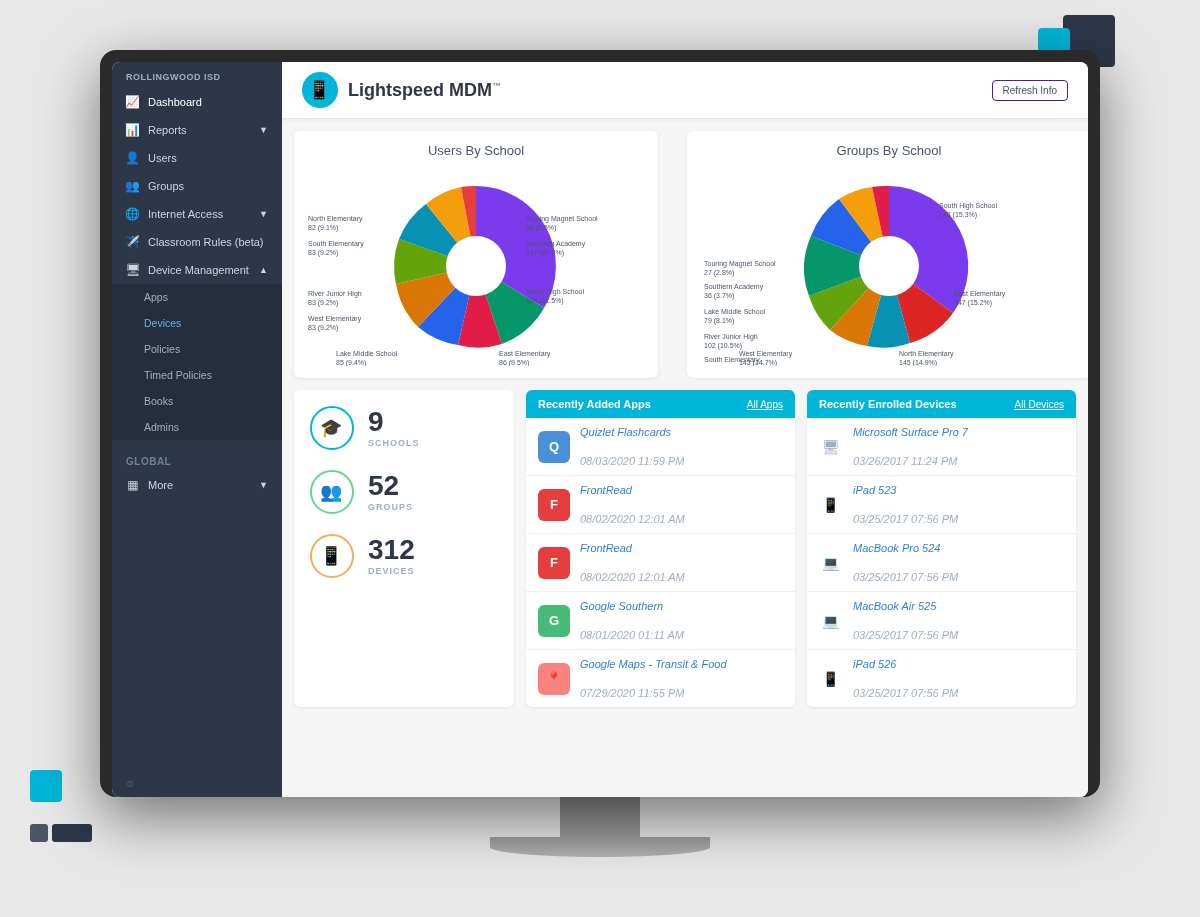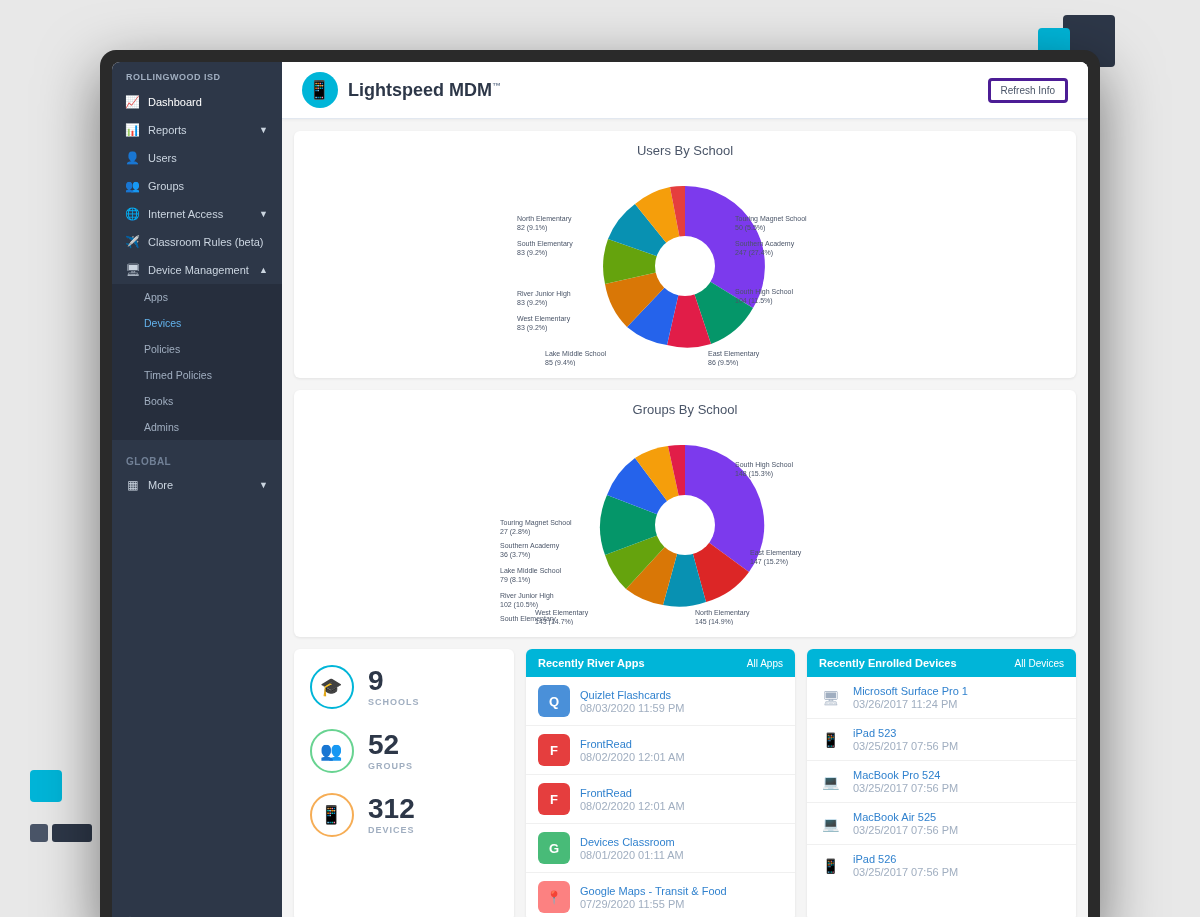--- a/index.html
+++ b/index.html
@@ -165,41 +165,40 @@
       border-radius: 50%;
       display: flex;
       align-items: center;
       justify-content: center;
       color: white;
       font-size: 18px;
     }
 
     .refresh-btn {
       background: #fff;
-      border: 3px solid #4c1d95;
+      border: 1px solid #4c1d95;
       border-radius: 4px;
       padding: 4px 10px;
       font-size: 10px;
       color: #4a5568;
       cursor: pointer;
     }
 
     
     .dashboard {
       padding: 12px;
       display: flex;
       flex-direction: column;
       gap: 12px;
     }
 
     
     .charts-row {
       display: flex;
-      gap: 12px;
-      flex-direction: column;
+      gap: 29px;
     }
 
     .chart-card {
       background: #fff;
       border-radius: 6px;
       flex: 1;
       padding: 12px;
       box-shadow: 0 1px 3px rgba(0,0,0,0.08);
     }
 
@@ -293,20 +292,21 @@
     .list-header-title {
       color: #fff;
       font-size: 11px;
       font-weight: 600;
     }
 
     .list-header-link {
       color: #fff;
       font-size: 10px;
       cursor: pointer;
+      text-decoration: underline;
       margin-left: 38px;
     }
 
     .list-item {
       display: flex;
       align-items: center;
       padding: 8px 12px;
       border-bottom: 1px solid #f0f0f0;
       gap: 10px;
     }
@@ -331,21 +331,22 @@
       align-items: center;
       justify-content: center;
       font-size: 14px;
       color: #a0aec0;
       flex-shrink: 0;
     }
 
     .list-item-info {
       display: flex;
       flex-direction: column;
-      gap: 1px;
+      gap: 17px;
+      font-style: italic;
     }
 
     .list-item-name {
       font-size: 11px;
       color: #3182ce;
       font-weight: 500;
       cursor: pointer;
     }
 
     .list-item-date {
@@ -627,21 +628,21 @@
                 <div class="stat-icon devices">📱</div>
                 <div>
                   <div class="stat-number">312</div>
                   <div class="stat-label">DEVICES</div>
                 </div>
               </div>
             </div>
 
             <div class="list-card">
               <div class="list-header">
-                <span class="list-header-title">Recently River Apps</span>
+                <span class="list-header-title">Recently Added Apps</span>
                 <span class="list-header-link">All Apps</span>
               </div>
               <div id="apps-list">
                   <div class="list-item">
       <div class="app-icon" style="background:#4a90d9; color:#fff; font-weight:bold; font-size:13px;">
         Q
       </div>
       <div class="list-item-info">
         <div class="list-item-name">Quizlet Flashcards</div>
         <div class="list-item-date">08/03/2020 11:59 PM</div>
@@ -663,21 +664,21 @@
       <div class="list-item-info">
         <div class="list-item-name">FrontRead</div>
         <div class="list-item-date">08/02/2020 12:01 AM</div>
       </div>
     </div>
                   <div class="list-item">
       <div class="app-icon" style="background:#48bb78; color:#fff; font-weight:bold; font-size:13px;">
         G
       </div>
       <div class="list-item-info">
-        <div class="list-item-name">Devices Classroom</div>
+        <div class="list-item-name">Google Southern</div>
         <div class="list-item-date">08/01/2020 01:11 AM</div>
       </div>
     </div>
                   <div class="list-item">
       <div class="app-icon" style="background:#fc8181; color:#fff; font-weight:bold; font-size:13px;">
         📍
       </div>
       <div class="list-item-info">
         <div class="list-item-name">Google Maps - Transit &amp; Food</div>
         <div class="list-item-date">07/29/2020 11:55 PM</div>
@@ -688,21 +689,21 @@
 
             <div class="list-card">
               <div class="list-header">
                 <span class="list-header-title">Recently Enrolled Devices</span>
                 <span class="list-header-link">All Devices</span>
               </div>
               <div id="devices-list">
                   <div class="list-item">
       <div class="device-icon">🖥</div>
       <div class="list-item-info">
-        <div class="list-item-name">Microsoft Surface Pro 1</div>
+        <div class="list-item-name">Microsoft Surface Pro 7</div>
         <div class="list-item-date">03/26/2017 11:24 PM</div>
       </div>
     </div>
                   <div class="list-item">
       <div class="device-icon">📱</div>
       <div class="list-item-info">
         <div class="list-item-name">iPad 523</div>
         <div class="list-item-date">03/25/2017 07:56 PM</div>
       </div>
     </div>

